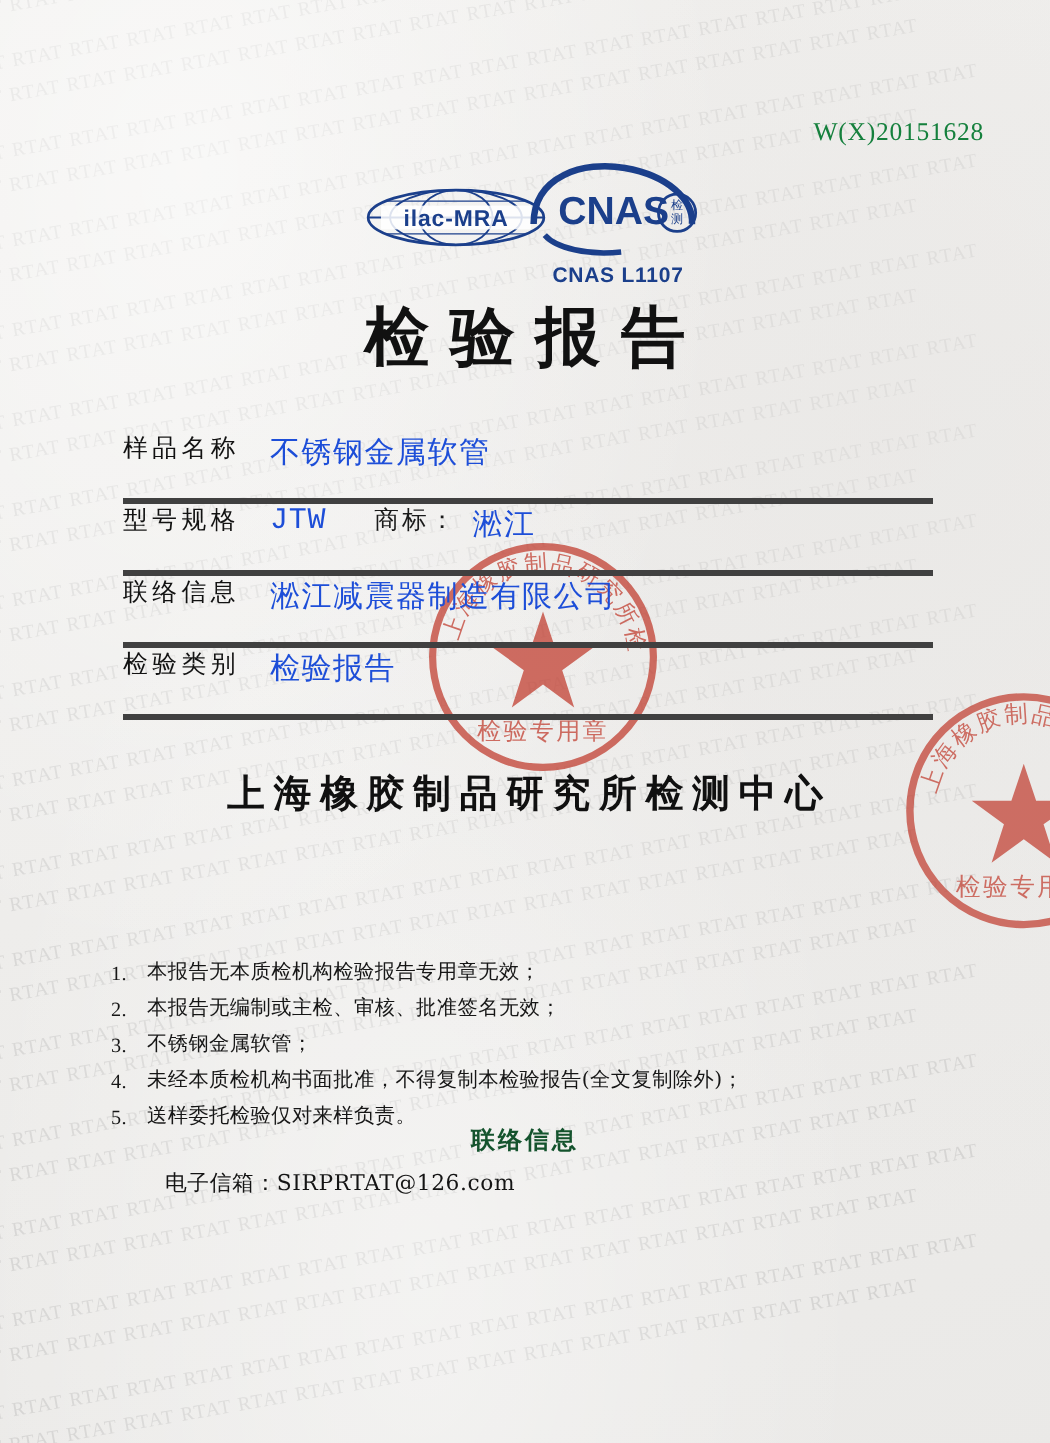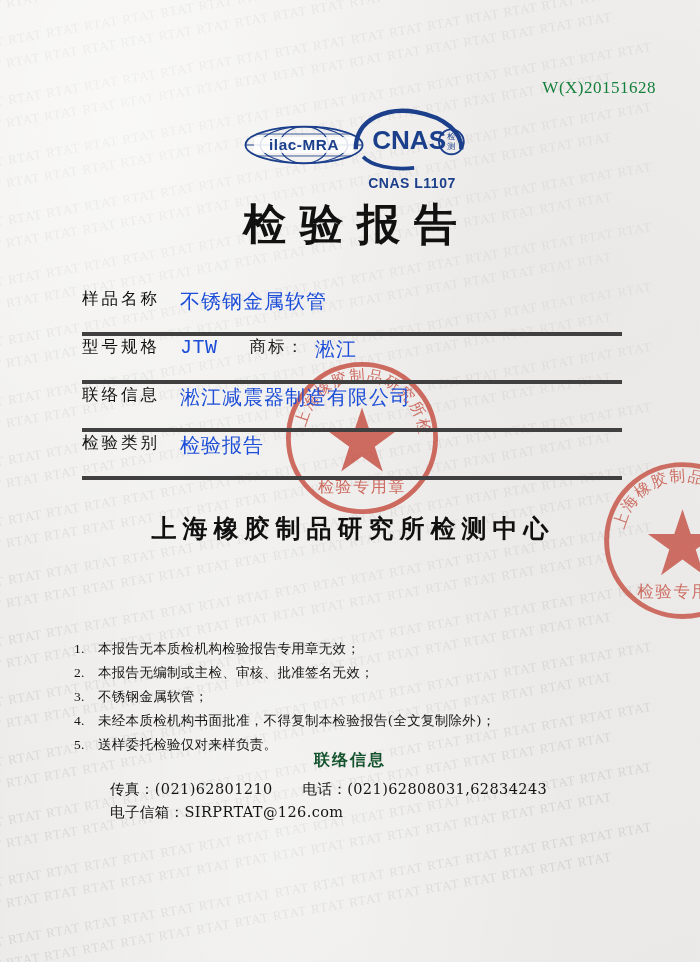--- a/index.html
+++ b/index.html
@@ -381,17 +381,16 @@
       <span class="note-text">未经本质检机构书面批准，不得复制本检验报告(全文复制除外)；</span>
     </div>
     <div class="note-item">
       <span class="note-num">5.</span>
       <span class="note-text">送样委托检验仅对来样负责。</span>
     </div>
   </div>
 
   <div id="contact-title">联络信息</div>
   <div id="contact-block">
-    <div class="contact-line">传真：(021)62801210　　电话：(021)62808031,62834243</div>
     <div class="contact-line">电子信箱：SIRPRTAT@126.com</div>
   </div>
 
 </div>
 
 </body></html>

